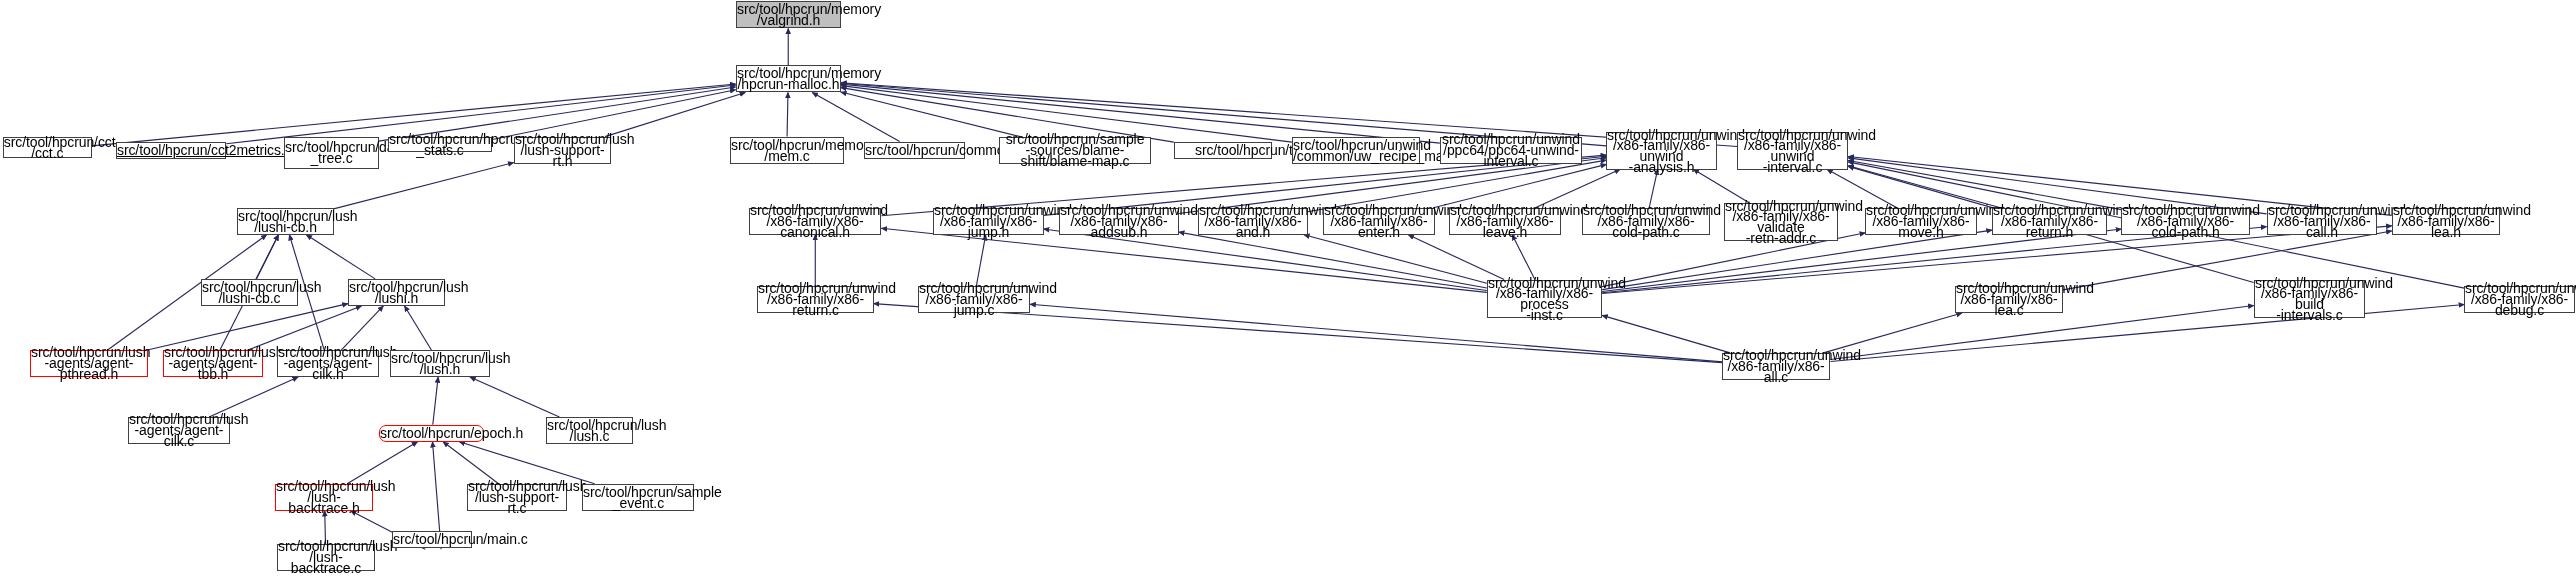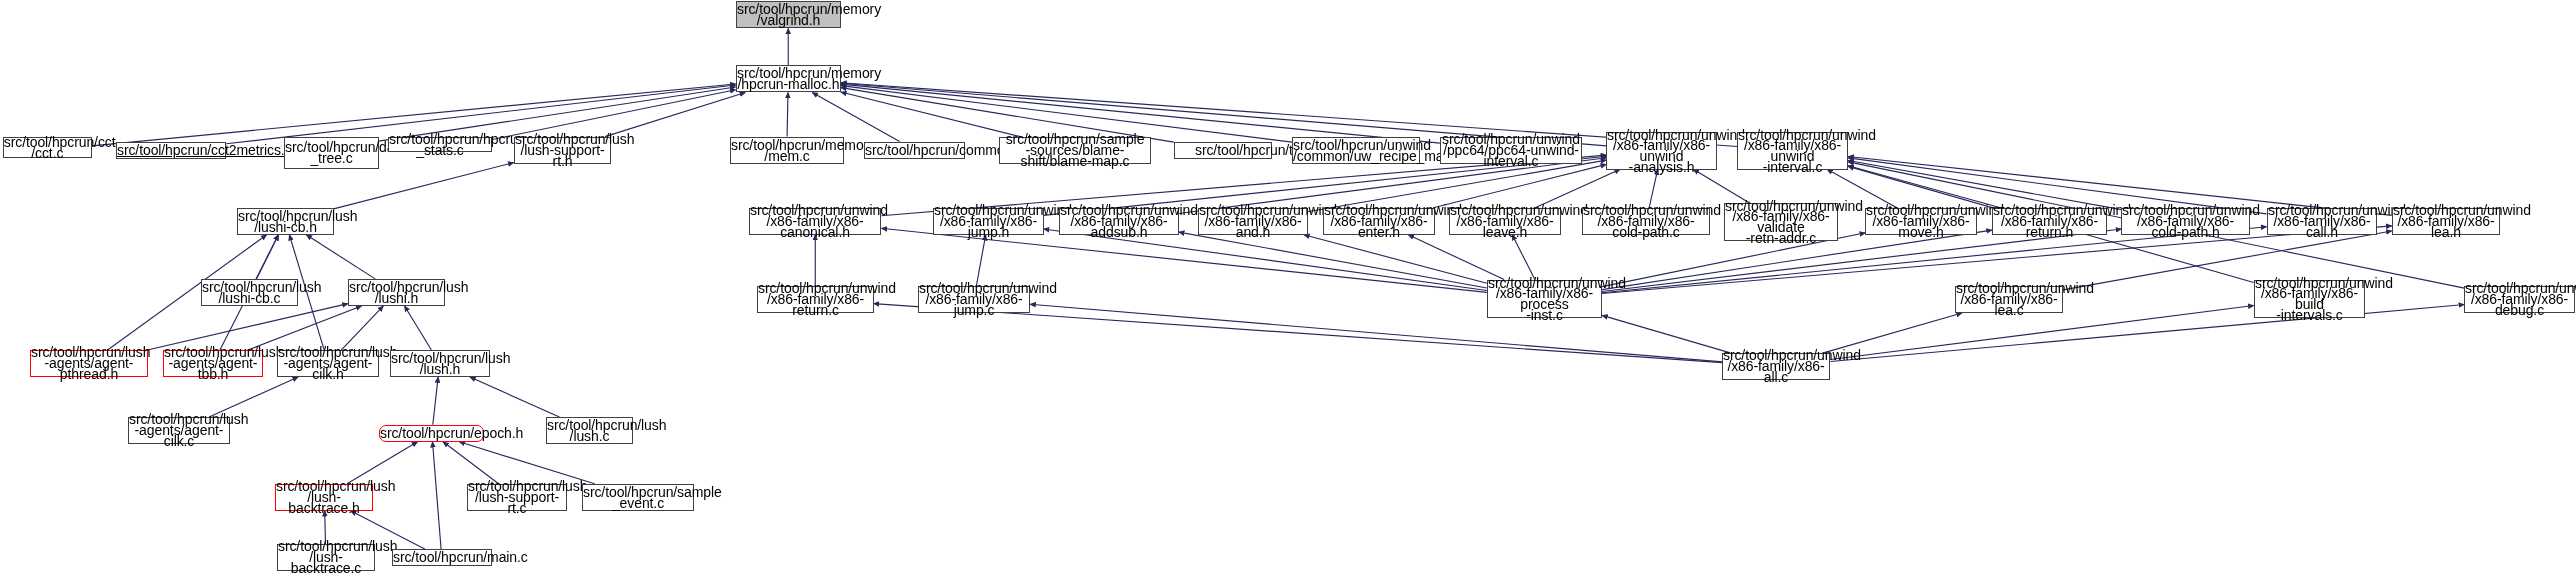--- a/index.html
+++ b/index.html
@@ -228,16 +228,16 @@
       <div class="node" style="left: 546px; top: 417px; width: 87px; height: 27px;"><span class="node-label">src/tool/hpcrun/lush
 /lush.c</span></div>
       <div class="node red" style="left: 275px; top: 484px; width: 98px; height: 27px;"><span class="node-label">src/tool/hpcrun/lush
 /lush-backtrace.h</span></div>
       <div class="node" style="left: 467px; top: 484px; width: 100px; height: 27px;"><span class="node-label">src/tool/hpcrun/lush
 /lush-support-rt.c</span></div>
       <div class="node" style="left: 582px; top: 484px; width: 112px; height: 27px;"><span class="node-label">src/tool/hpcrun/sample
 _event.c</span></div>
       <div class="node" style="left: 277px; top: 544px; width: 98px; height: 27px;"><span class="node-label">src/tool/hpcrun/lush
 /lush-backtrace.c</span></div>
-      <div class="node" style="left: 392px; top: 549px; width: 100px; height: 17px;"><span class="node-label">src/tool/hpcrun/main.c</span></div>
+      <div class="node" style="left: 392px; top: 531px; width: 80px; height: 17px;"><span class="node-label">src/tool/hpcrun/main.c</span></div>
     </div>
 </div>
 
 
 </body></html>

